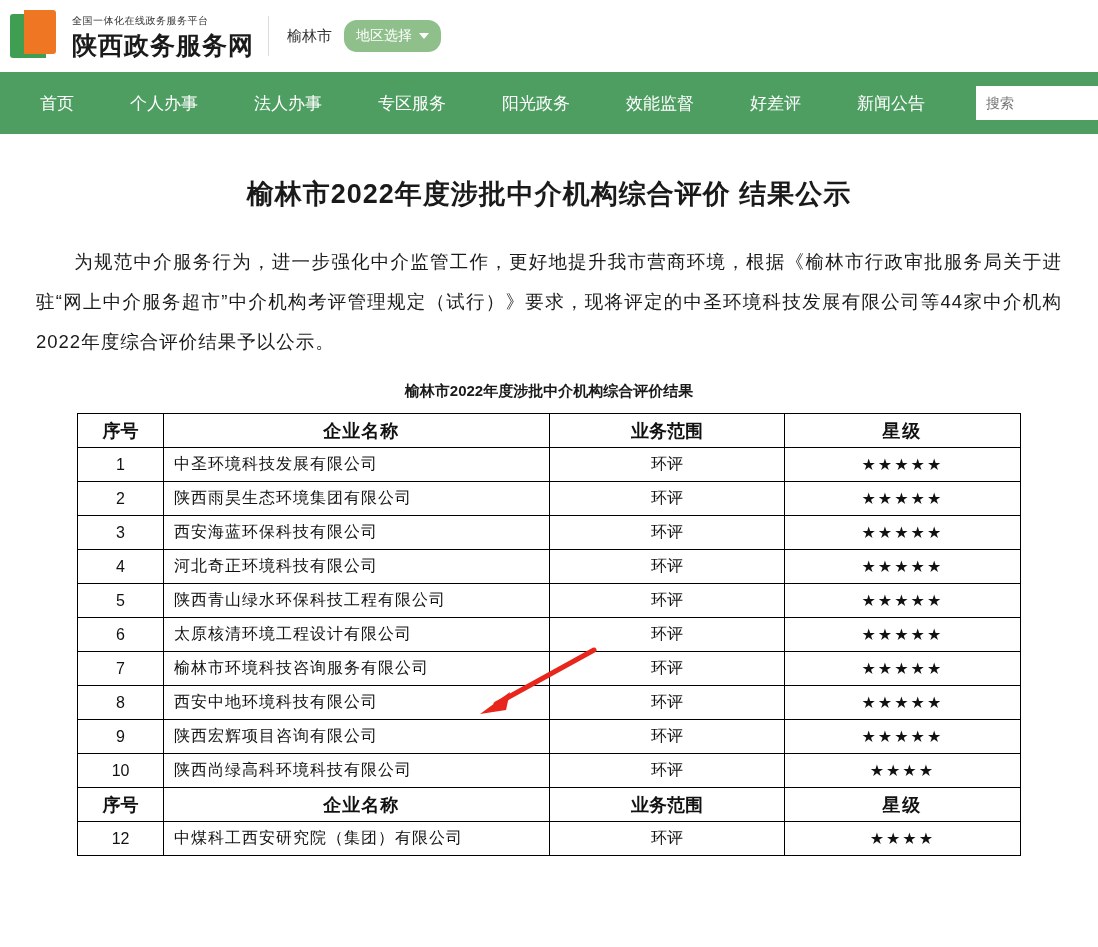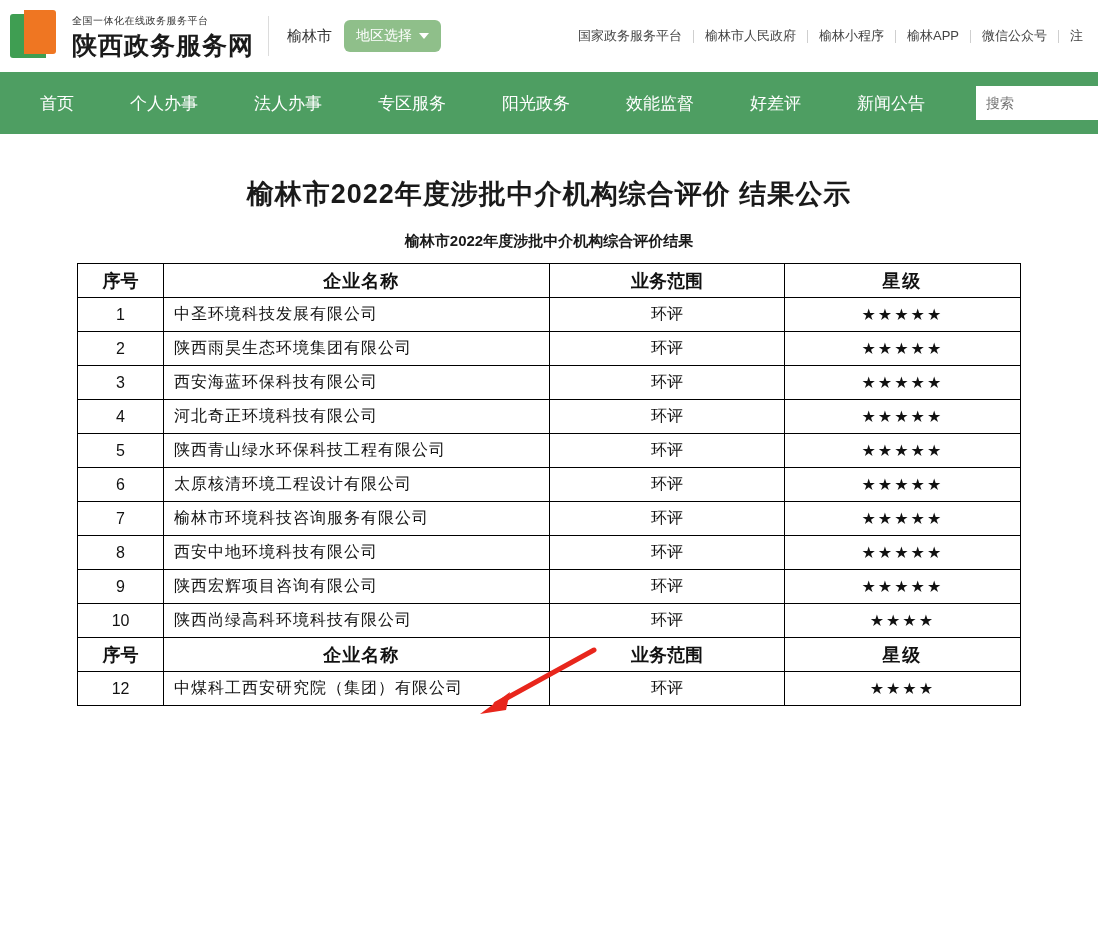--- a/index.html
+++ b/index.html
@@ -63,21 +63,21 @@
   }
   .city-name {
     font-size: 15px;
     color: #333;
     margin-right: 12px;
   }
   .region-select {
     background: #8fbf8a;
     color: #ffffff;
     font-size: 14px;
-    border-radius: 6px;
+    border-radius: 13px;
     padding: 7px 12px;
     display: flex;
     align-items: center;
     gap: 7px;
     cursor: pointer;
   }
   .caret-down {
     width: 0; height: 0;
     border-left: 5px solid transparent;
     border-right: 5px solid transparent;
@@ -219,53 +219,41 @@
 
   <div class="vdiv"></div>
 
   <div class="city-name">榆林市</div>
 
   <div class="region-select">
     <span>地区选择</span>
     <span class="caret-down"></span>
   </div>
 
-  <div class="top-links">
-    <a href="#">国家政务服务平台</a>
-    <span class="sep"></span>
-    <a href="#">榆林市人民政府</a>
-    <span class="sep"></span>
-    <a href="#">榆林小程序</a>
-    <span class="sep"></span>
-    <a href="#">榆林APP</a>
-    <span class="sep"></span>
-    <a href="#">微信公众号</a>
-    <span class="sep"></span>
-    <a href="#">注</a>
-  </div>
 </div>
 
 <div class="nav">
   <div class="nav-items">
     <div class="nav-item">首页</div>
     <div class="nav-item">个人办事</div>
     <div class="nav-item">法人办事</div>
     <div class="nav-item">专区服务</div>
     <div class="nav-item">阳光政务</div>
     <div class="nav-item">效能监督</div>
     <div class="nav-item">好差评</div>
     <div class="nav-item">新闻公告</div>
   </div>
   <input class="search-box" type="text" placeholder="搜索" style="">
 </div>
 
 <div class="content">
 
   <div class="page-title">榆林市2022年度涉批中介机构综合评价 结果公示</div>
 
+  <div class="para"><span class="indent"></span><span>为规范中介服务行为，进一步强化中介监管工作，更好地提升我市营商环境，根据《榆林市行政审批服务局关于进驻“网上中介服务超市”中介机构考评管理规定（试行）》要求，现将评定的中圣环境科技发展有限公司等44家中介机构2022年度综合评价结果予以公示。</span></div>
 
   <div class="table-caption">榆林市2022年度涉批中介机构综合评价结果</div>
 
   <table class="result">
     <tbody>
         <tr>
       <th class="col-idx">序号</th>
       <th class="col-name" style="text-align:center;">企业名称</th>
       <th class="col-scope">业务范围</th>
       <th class="col-star">星级</th>

